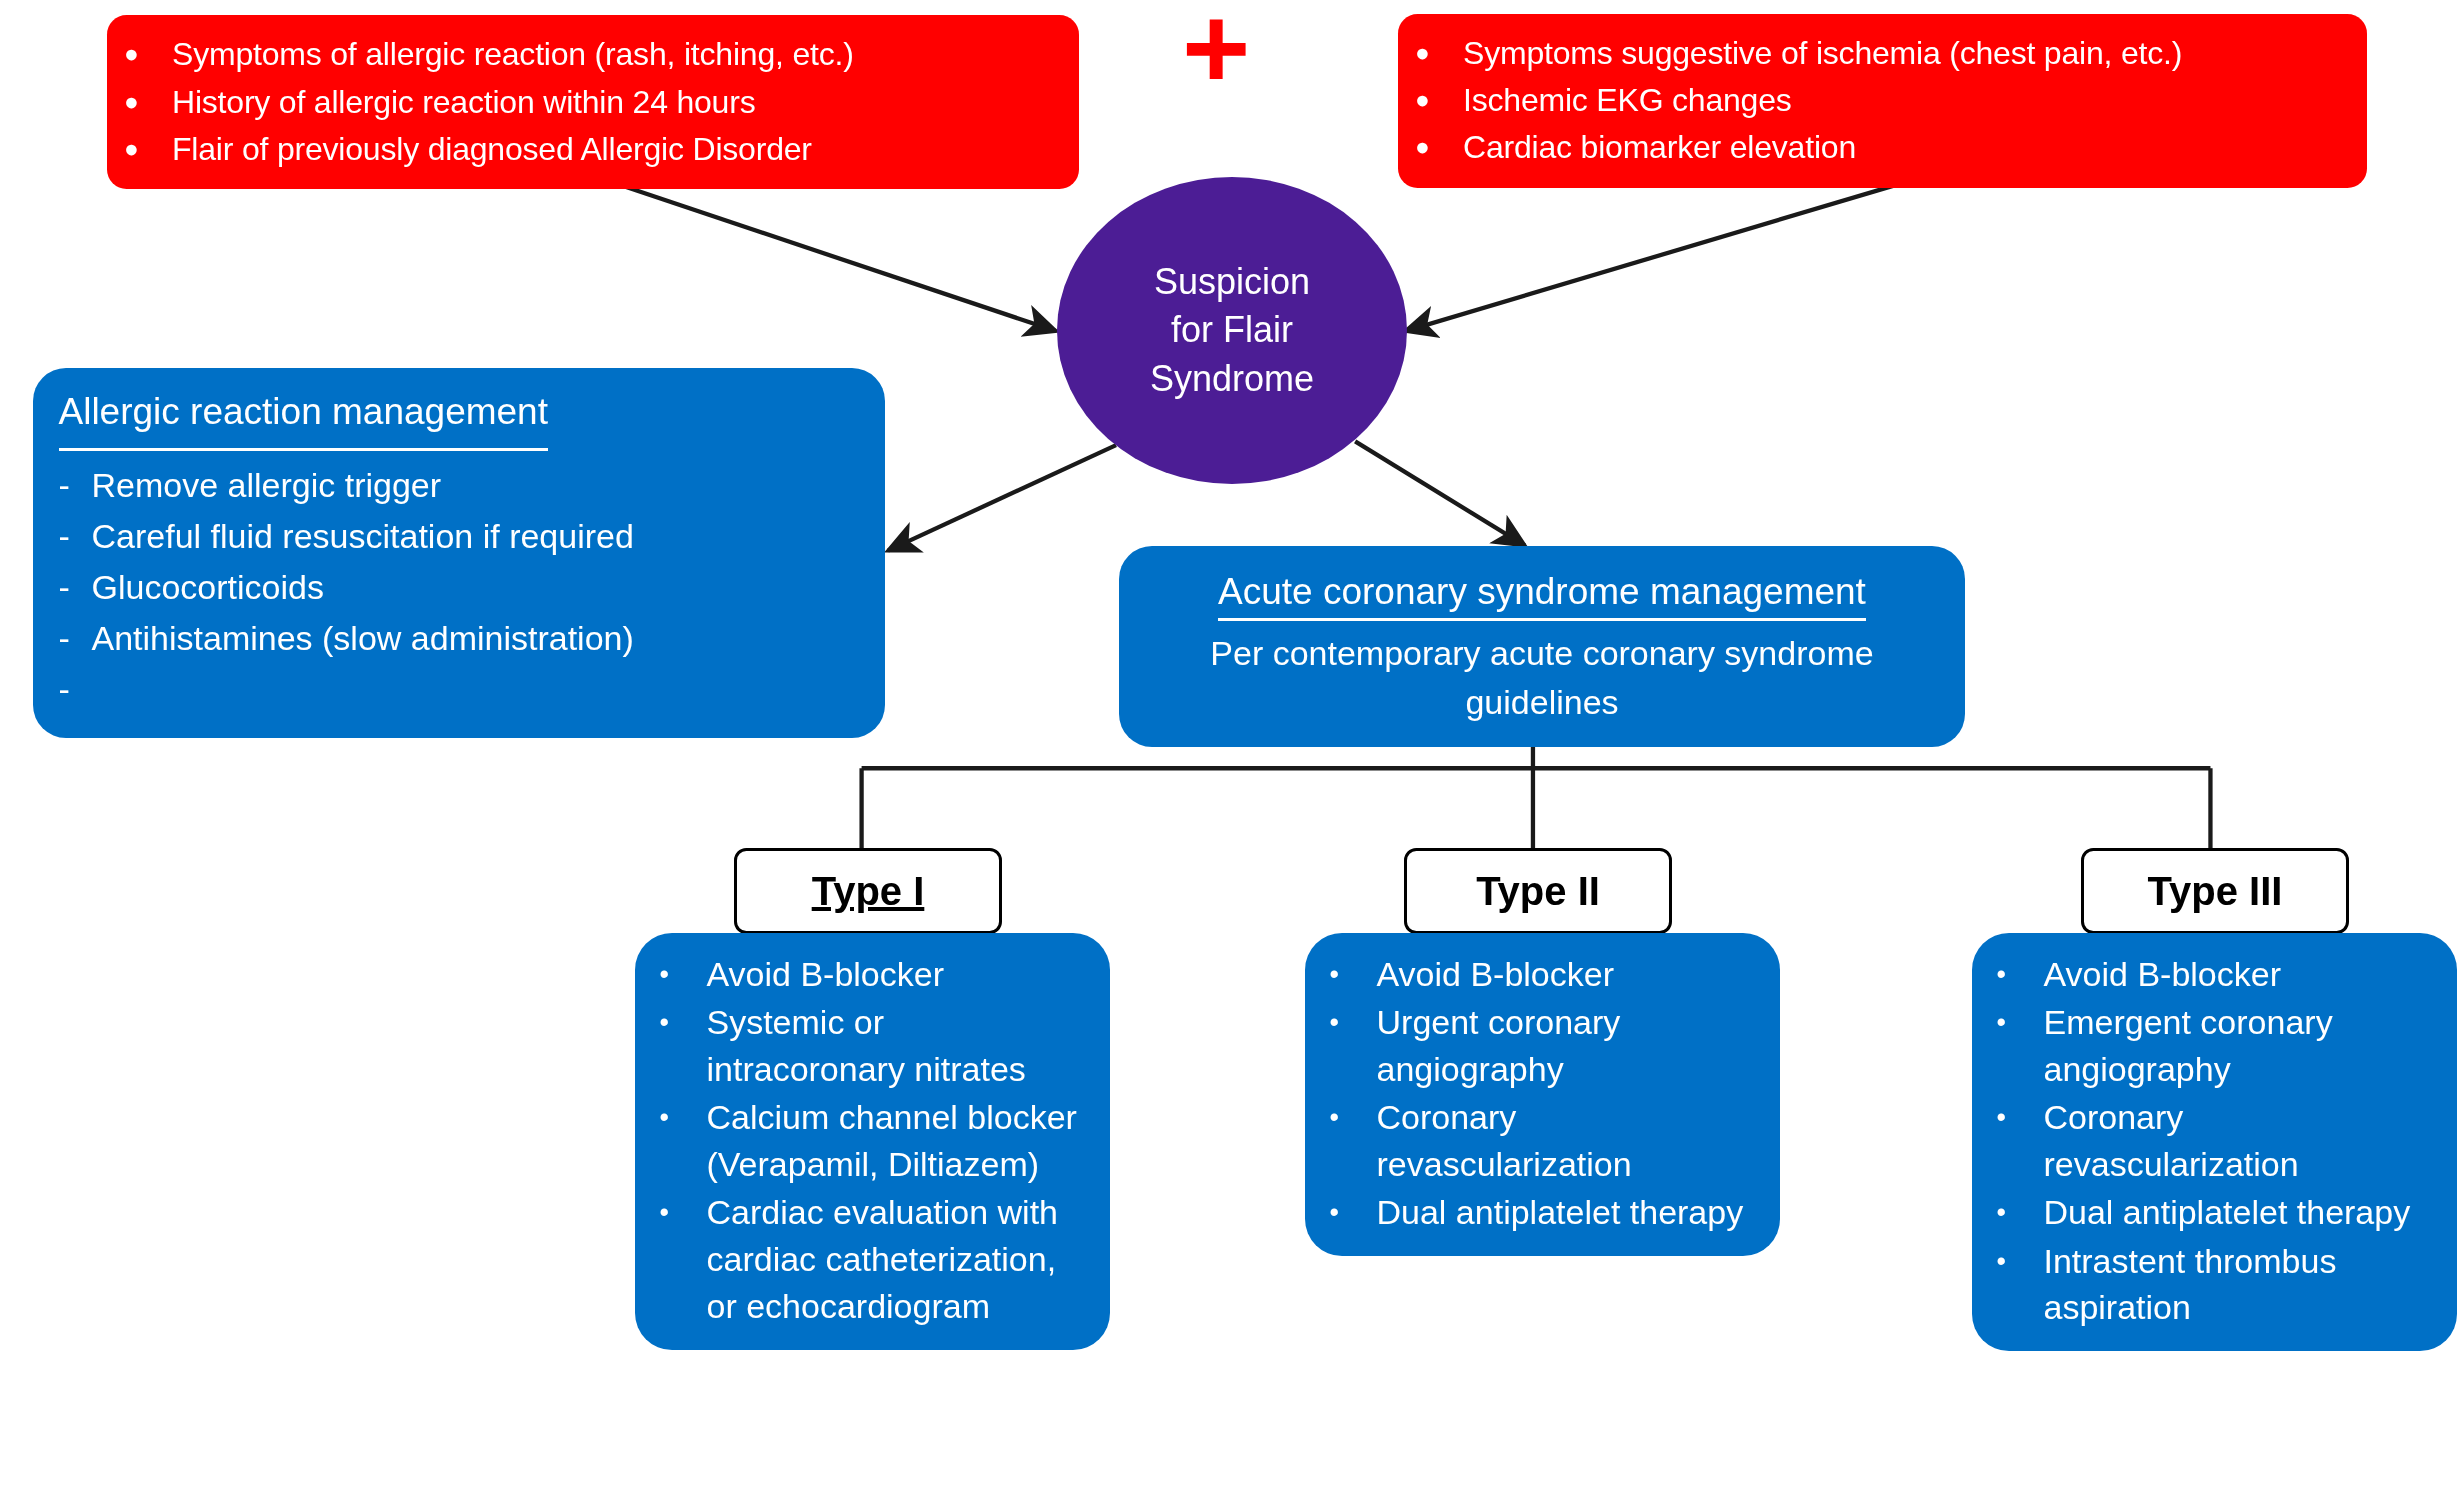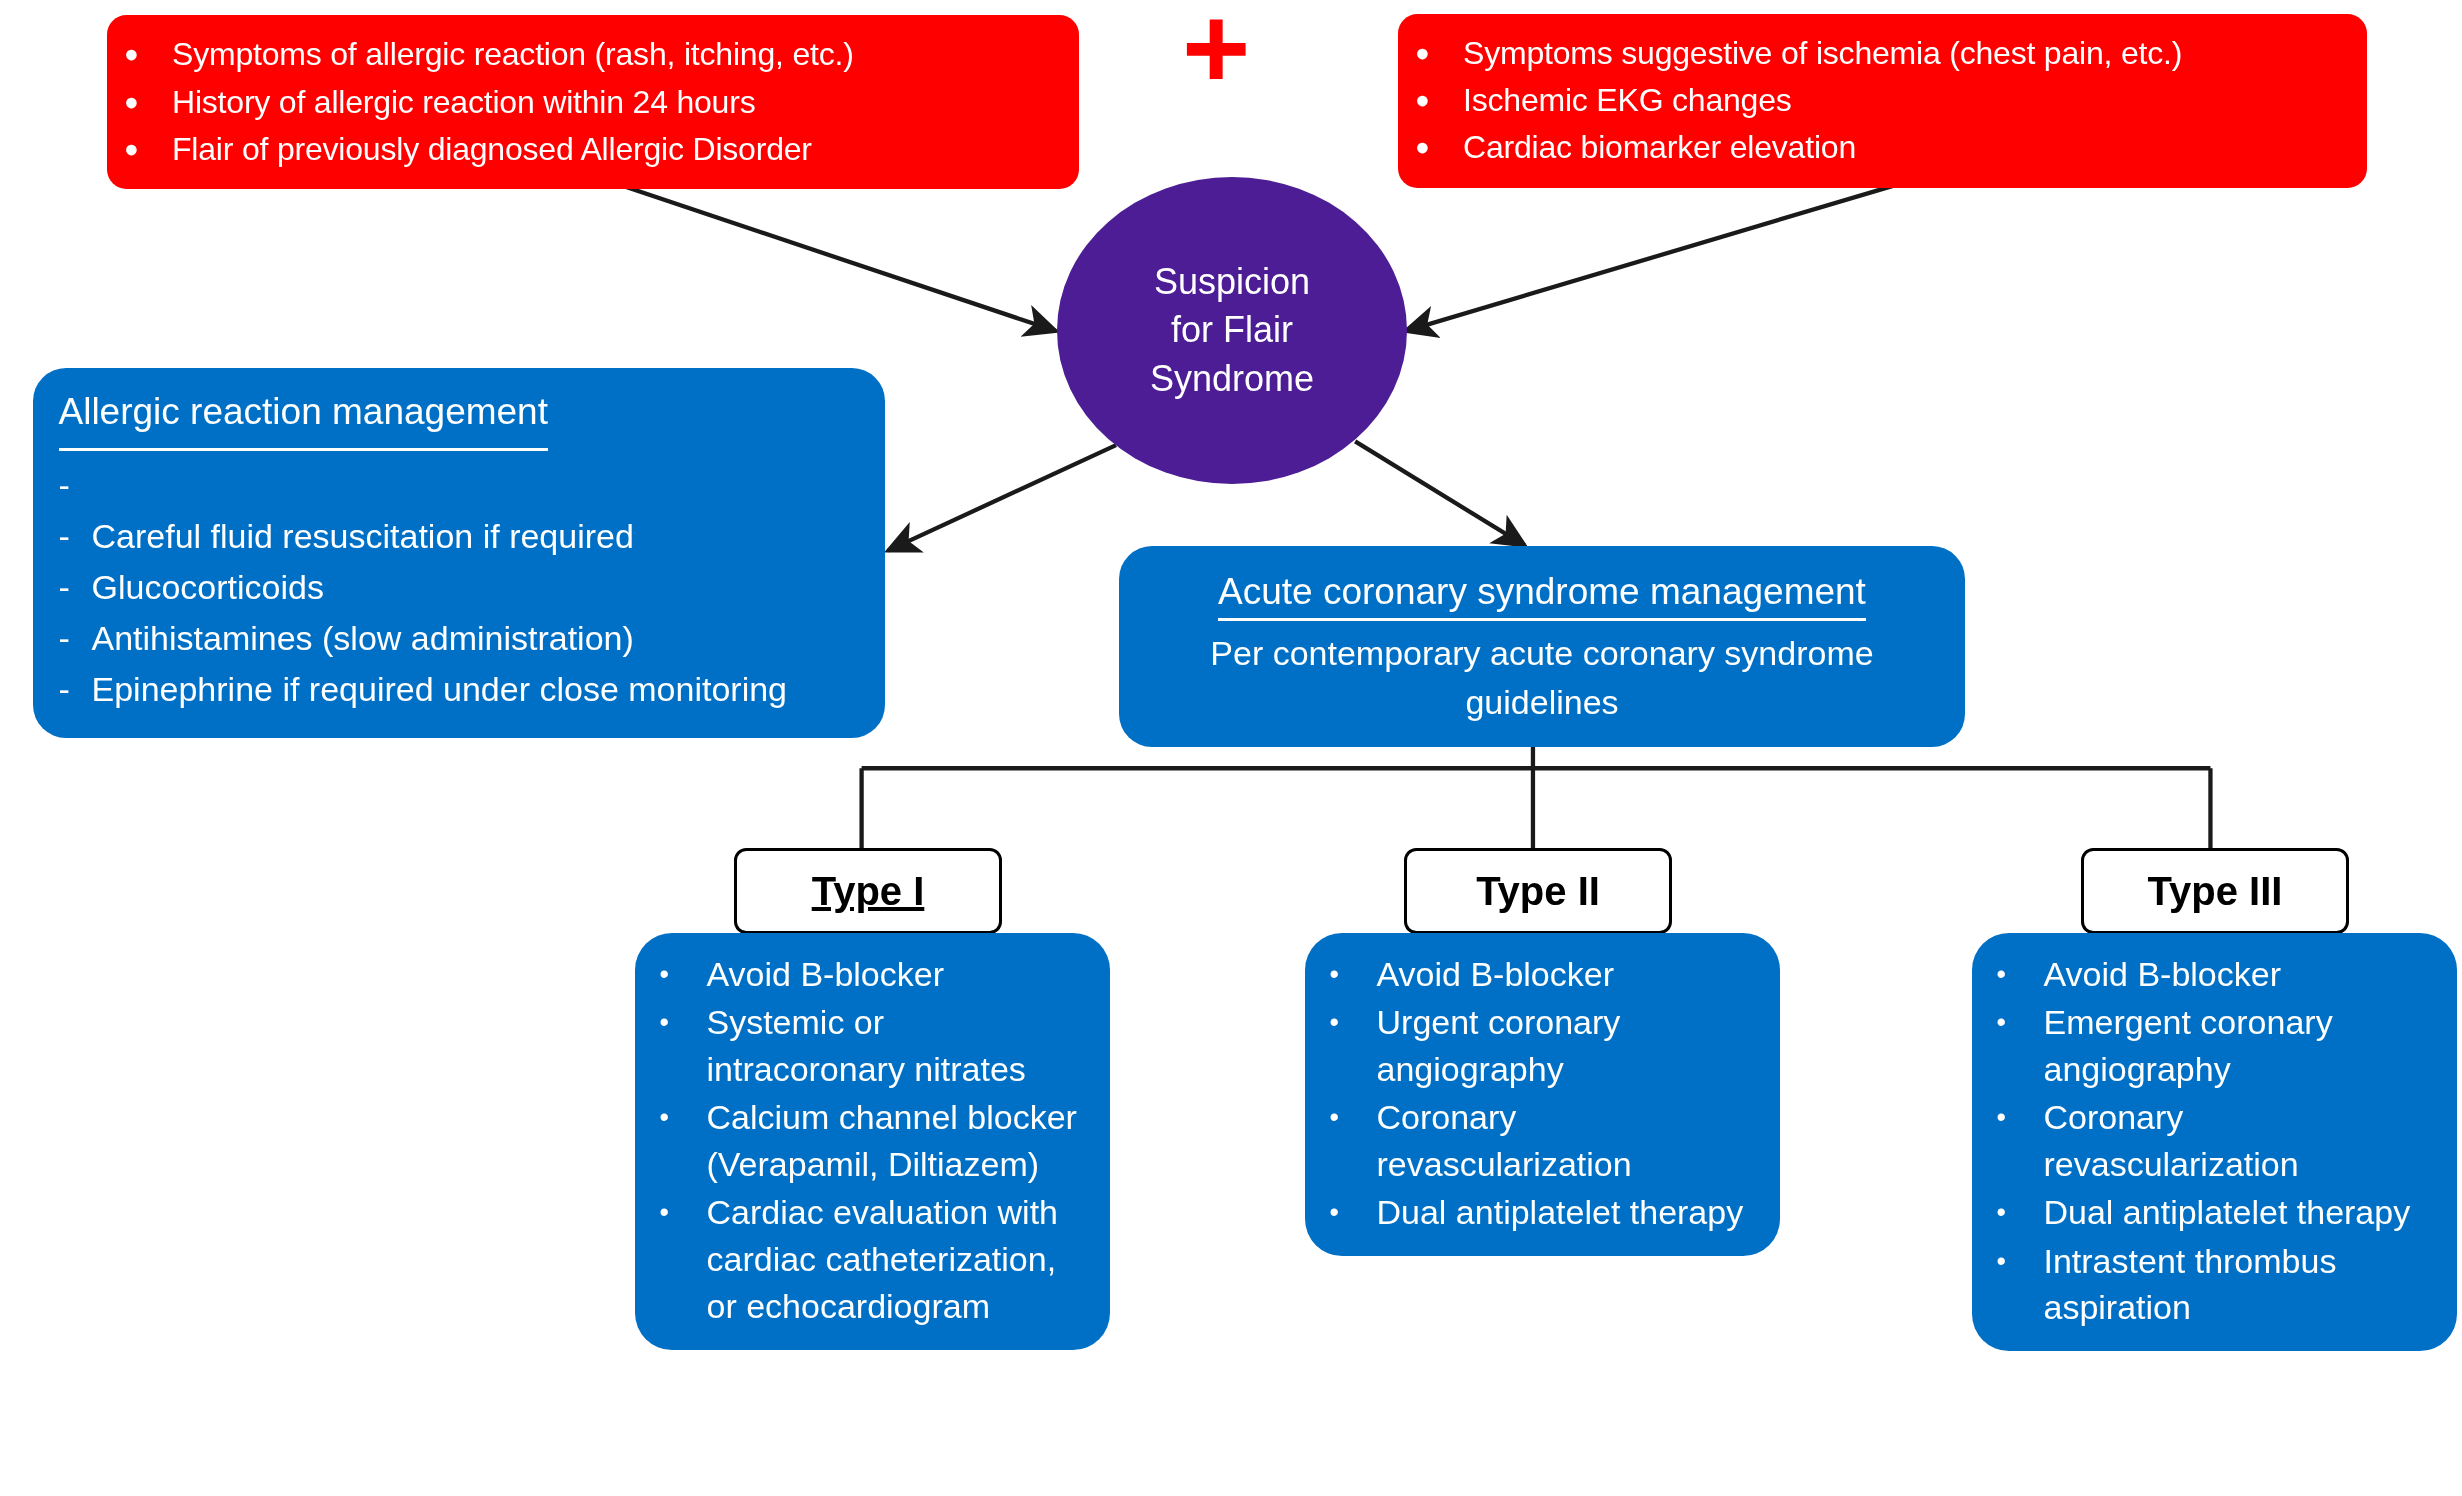--- a/index.html
+++ b/index.html
@@ -129,36 +129,36 @@
     <div>for Flair</div>
     <div>Syndrome</div>
   </div>
 </div>
 
 <div class="node blue-box mgmt" style="left:32.5px;top:368px;width:852px;">
   <div class="hd">Allergic reaction management</div>
   <ul>
     <li>
         <span class="b">-</span>
+        <span>Remove allergic trigger</span>
       </li>
     <li>
         <span class="b">-</span>
         <span>Careful fluid resuscitation if required</span>
       </li>
     <li>
         <span class="b">-</span>
         <span>Glucocorticoids</span>
       </li>
     <li>
         <span class="b">-</span>
         <span>Antihistamines (slow administration)</span>
       </li>
     <li>
         <span class="b">-</span>
-        <span>Epinephrine if required under close monitoring</span>
       </li>
   </ul>
 </div>
 
 <div class="node blue-box acs" style="left:1119px;top:546px;width:846px;">
   <div class="hd">Acute coronary syndrome management</div>
   <div class="sub">Per contemporary acute coronary syndrome guidelines</div>
 </div>
 
 <div class="node type-pill" style="left:734px;top:848px;width:268px;height:86px;text-decoration:underline;">

